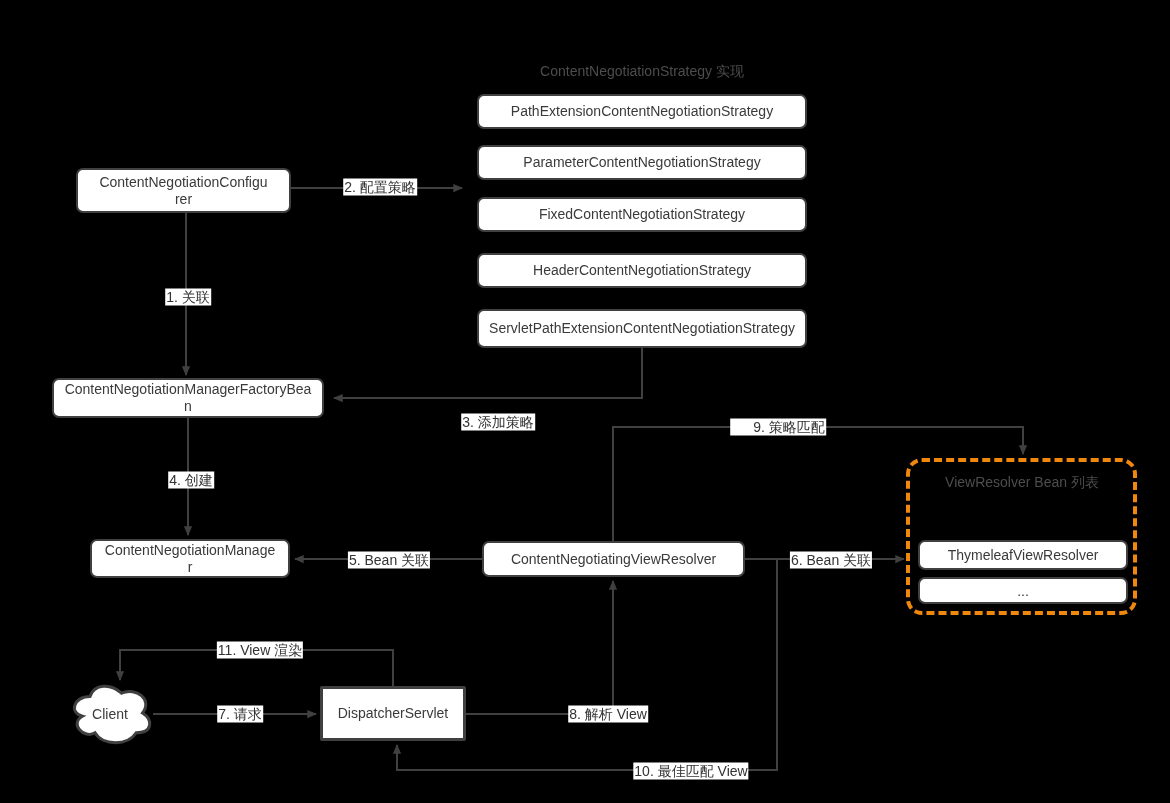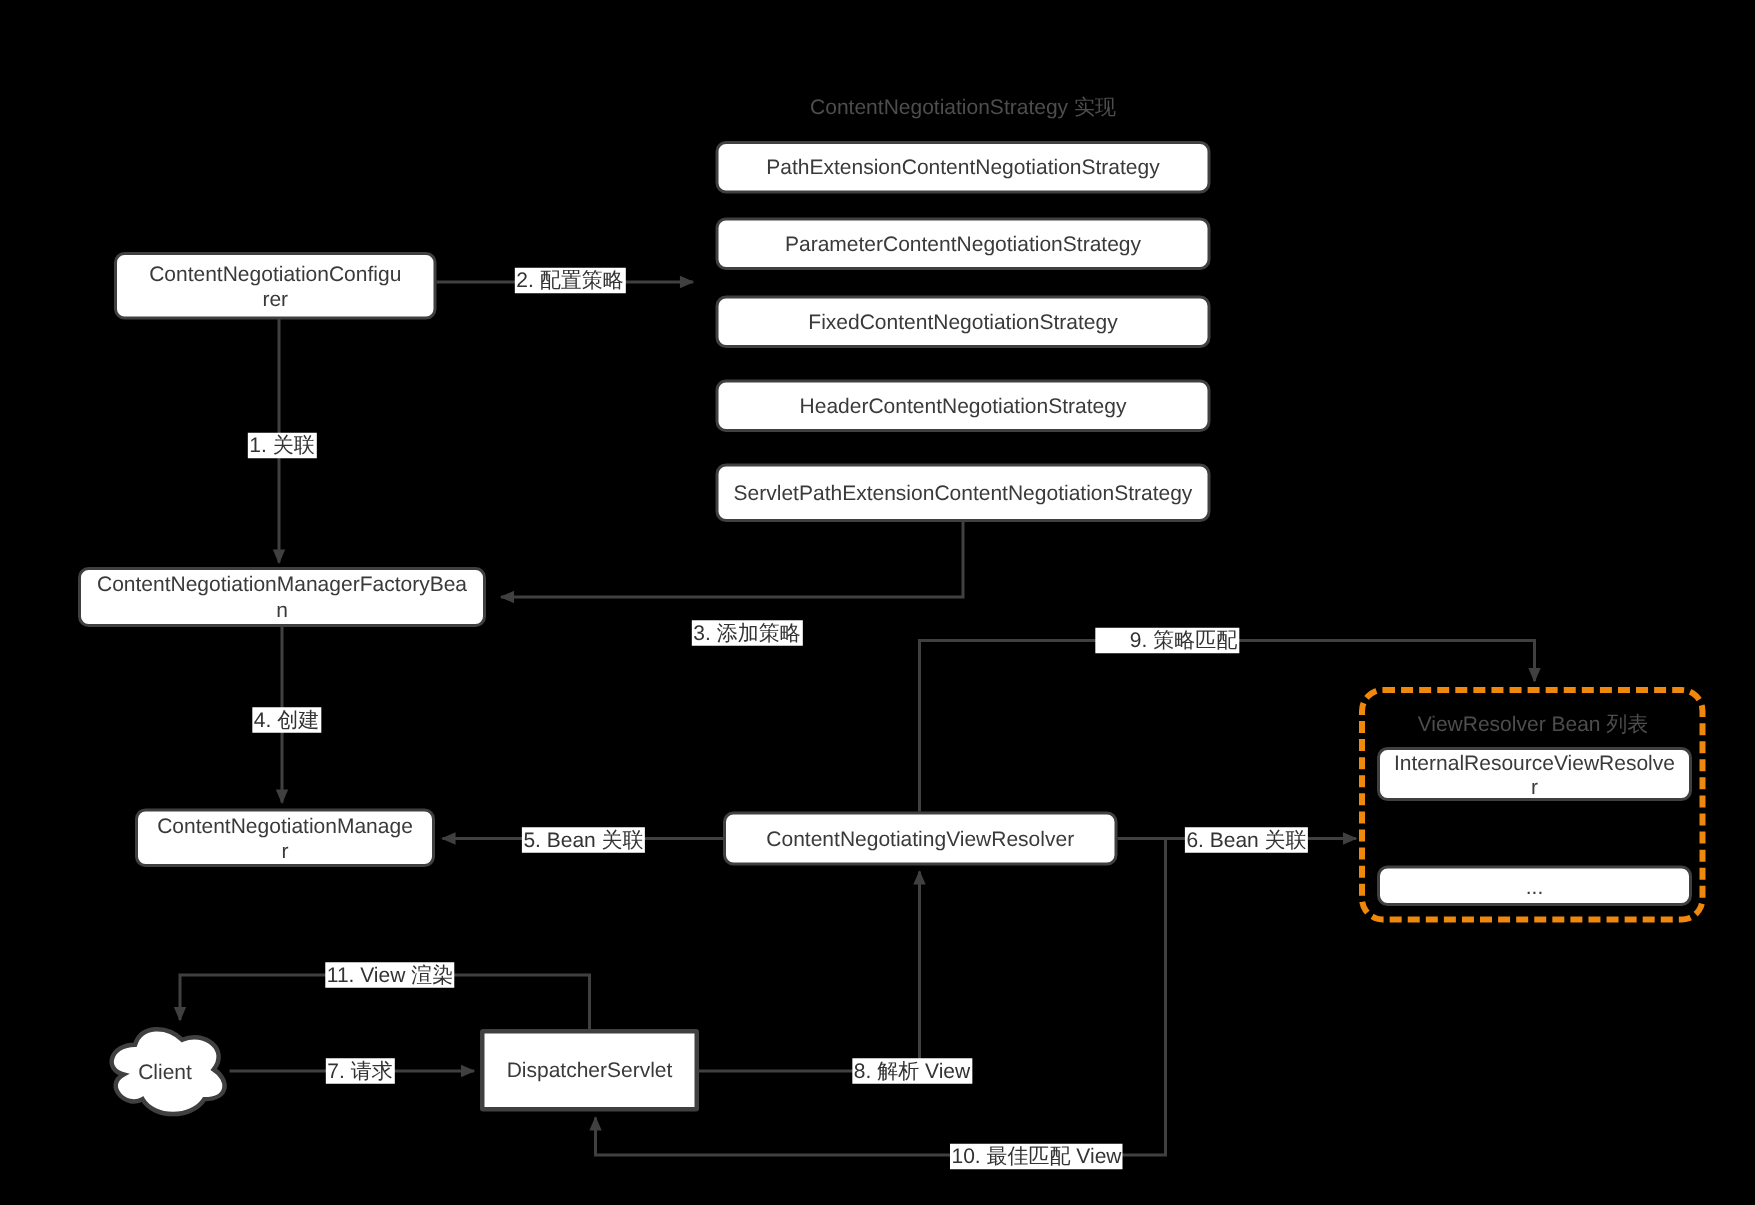--- a/index.html
+++ b/index.html
@@ -88,21 +88,21 @@
   <div class="node" style="left:482px; top:541px; width:263px; height:36px;">ContentNegotiatingViewResolver</div>
   <div class="node sharp" style="left:320px; top:686px; width:146px; height:55px;">DispatcherServlet</div>
 
   <svg class="cloud-svg" style="left:67px; top:678px;" width="88" height="70" viewBox="-2 -2 88 70">
     <path d="M21,16.5 C4.2,16.5 0,33 13.4,36.3 C0,43.6 15.1,59.4 26,52.8 C33.6,66 58.8,66 67.2,52.8 C84,52.8 84,39.6 73.5,33 C84,19.8 67.2,6.6 52.5,13.2 C42,3.3 25.2,3.3 21,16.5 Z"></path>
   </svg>
   <div class="cloud-text" style="left:110px; top:714px;">Client</div>
 
   <div class="vr-group" style="left:906px; top:458px; width:231px; height:157px;"></div>
   <div class="muted-title" style="left:1022px; top:483px;">ViewResolver Bean 列表</div>
-  <div class="node small" style="left:918px; top:498px; width:210px; height:36px;">InternalResourceViewResolver</div>
+  <div class="node small" style="left:918px; top:540px; width:210px; height:30px;">ThymeleafViewResolver</div>
   <div class="node small" style="left:918px; top:577px; width:210px; height:27px;">...</div>
 
   <div class="edge-label" style="left:188px; top:297px;">1. 关联</div>
   <div class="edge-label" style="left:380px; top:187px;">2. 配置策略</div>
   <div class="edge-label" style="left:498px; top:399px;margin-top:23px;">3. 添加策略</div>
   <div class="edge-label" style="left:191px; top:480px;">4. 创建</div>
   <div class="edge-label" style="left:389px; top:560px;">5. Bean 关联</div>
   <div class="edge-label" style="left:831px; top:560px;">6. Bean 关联</div>
   <div class="edge-label" style="left:240px; top:714px;">7. 请求</div>
   <div class="edge-label" style="left:608px; top:714px;">8. 解析 View</div>

